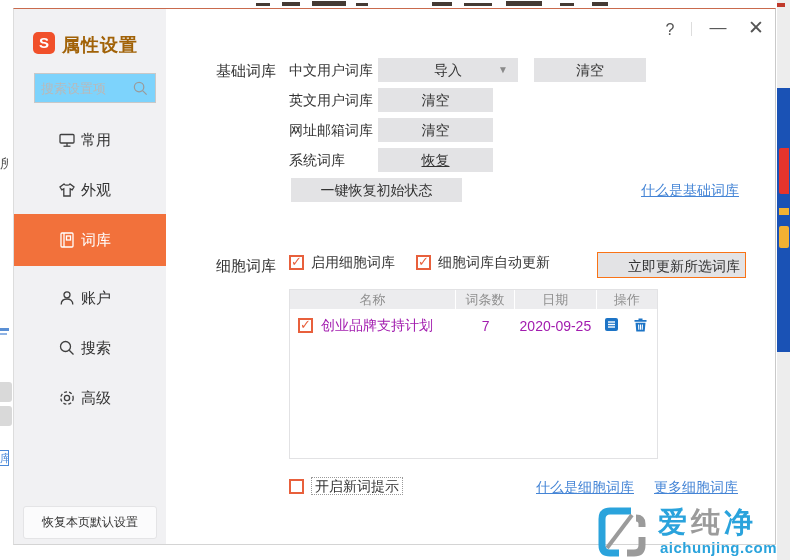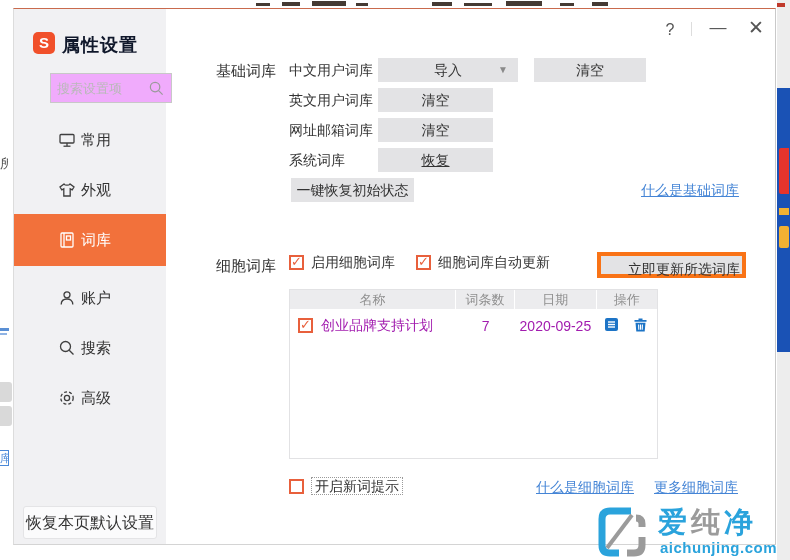--- a/index.html
+++ b/index.html
@@ -16,35 +16,35 @@
   .banner-y2 { position:absolute; left:2px; top:138px; width:10px; height:22px; background:#f3b133; border-radius:2px; }
   .red-tick { position:absolute; left:777px; top:3px; width:8px; height:4px; background:#c0392b; }
 
   
   #dialog { position:absolute; left:13px; top:8px; width:763px; height:537px; background:#fff;
             border-top:1px solid #c96a4d; border-left:1px solid #dcdcdc; border-right:1px solid #c9c9c9; border-bottom:1px solid #d4d4d4; }
   #sidebar { position:absolute; left:0; top:0; width:152px; height:535px; background:#f1f1f3; }
 
   .logo-box { position:absolute; left:19px; top:23px; width:22px; height:22px; background:#f1502a; border-radius:5px;
               color:#fff; font-weight:bold; font-size:15px; text-align:center; line-height:22px; }
-  .app-title { position:absolute; left:48px; top:24px; font-size:18px; font-weight:bold; color:#0f172a; letter-spacing:1px; }
-
-  .searchbox { position:absolute; left:20px; top:64px; width:122px; height:30px; background:#f0abfc; border:1px solid #c8c8c8;margin-left:16px; }
+  .app-title { position:absolute; left:48px; top:24px; font-size:18px; font-weight:bold; color:#a16207; letter-spacing:1px; }
+
+  .searchbox { position:absolute; left:20px; top:64px; width:122px; height:30px; background:#7dd3fc; border:1px solid #c8c8c8; }
   .searchbox input { position:absolute; left:6px; top:0; width:88px; height:28px; border:none; outline:none; font-size:13px; color:#666; background:transparent; font-family:inherit; }
   .searchbox input::placeholder { color:#b9b9b9; }
   .searchbox .mag { position:absolute; right:6px; top:6px; }
 
   .side-item { position:absolute; left:0; width:152px; height:50px; color:#333; cursor:default; }
   .side-item .ic { position:absolute; left:44px; top:16px; }
   .side-item .lb { position:absolute; left:67px; top:16px; font-size:15px; line-height:18px; }
   .side-item.selected { background:#f2713b; color:#fff; height:52px; }
   svg.icon { stroke:#3f3f3f; fill:none; stroke-width:1.3; }
   .selected svg.icon { stroke:#fff; }
 
-  .restore-btn { position:absolute; left:9px; top:497px; width:134px; height:33px; background:#fbfbfc; border:1px solid #e4e4e6; border-radius:3px; font-size:16px; color:#333; text-align:center; line-height:31px; }
+  .restore-btn { position:absolute; left:9px; top:497px; width:134px; height:33px; background:#fbfbfc; border:1px solid #e4e4e6; border-radius:3px; font-size:12px; color:#333; text-align:center; line-height:31px; }
 
   
   .tb { position:absolute; color:#555; text-align:center; }
   .tb-help { left:645px; top:10px; width:22px; height:22px; font-size:16px; line-height:22px; }
   .tb-sep { left:677px; top:13px; width:1px; height:14px; background:#ddd; }
   .tb-min { left:692px; top:8px; width:24px; height:24px; font-size:17px; line-height:22px; }
   .tb-close { left:730px; top:7px; width:24px; height:24px; font-size:19px; line-height:24px; }
 
   
   .sec-label { position:absolute; font-size:15px; color:#333; }
@@ -203,32 +203,32 @@
 
     <div class="row-label" style="left:275px;top:79px;">英文用户词库</div>
     <div class="btn" style="left:364px;top:79px;width:115px;">清空</div>
 
     <div class="row-label" style="left:275px;top:109px;">网址邮箱词库</div>
     <div class="btn" style="left:364px;top:109px;width:115px;">清空</div>
 
     <div class="row-label" style="left:275px;top:139px;">系统词库</div>
     <div class="btn" style="left:364px;top:139px;width:115px;text-decoration:underline;">恢复</div>
 
-    <div class="btn" style="left:277px;top:169px;width:123px;">一键恢复初始状态</div>
+    <div class="btn" style="left:277px;top:169px;width:171px;">一键恢复初始状态</div>
     <div class="link" style="left:627px;top:173px;">什么是基础词库</div>
 
     <div class="sec-label" style="left:202px;top:248px;">细胞词库</div>
 
     <div class="cb-wrap" style="left:275px;top:245px;">
       <span class="cb checked"></span><span>启用细胞词库</span>
     </div>
     <div class="cb-wrap" style="left:402px;top:245px;">
       <span class="cb checked"></span><span>细胞词库自动更新</span>
     </div>
-    <div class="btn" style="left:583px;top:243px;width:149px;height:26px;line-height:26px;border:4px solid #f97316;padding-left:25px;">立即更新所选词库</div>
+    <div class="btn" style="left:583px;top:243px;width:149px;height:26px;line-height:26px;border:1px solid #f97316;padding-left:25px;">立即更新所选词库</div>
 
     <div class="tbl">
       <div class="tbl-head">
         <div class="c-name">名称</div>
         <div class="c-cnt">词条数</div>
         <div class="c-date">日期</div>
         <div class="c-ops">操作</div>
       </div>
       <div class="tbl-row">
         <div class="c-name">

